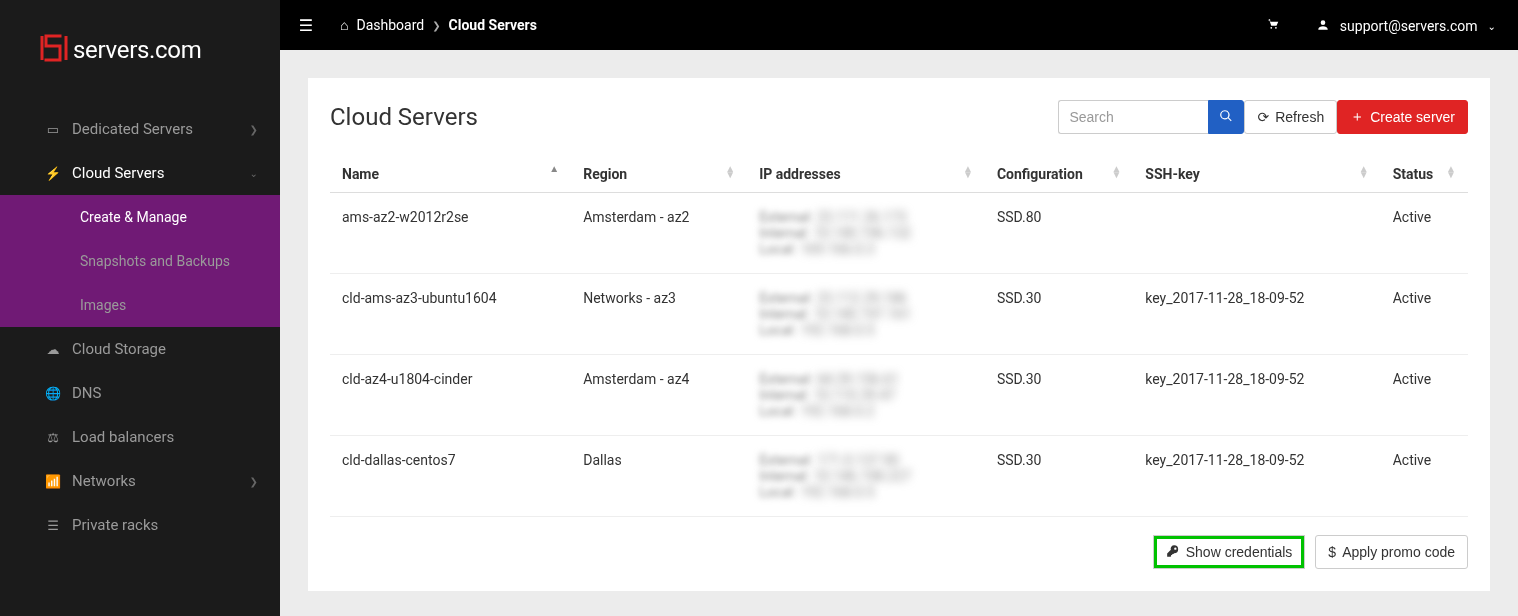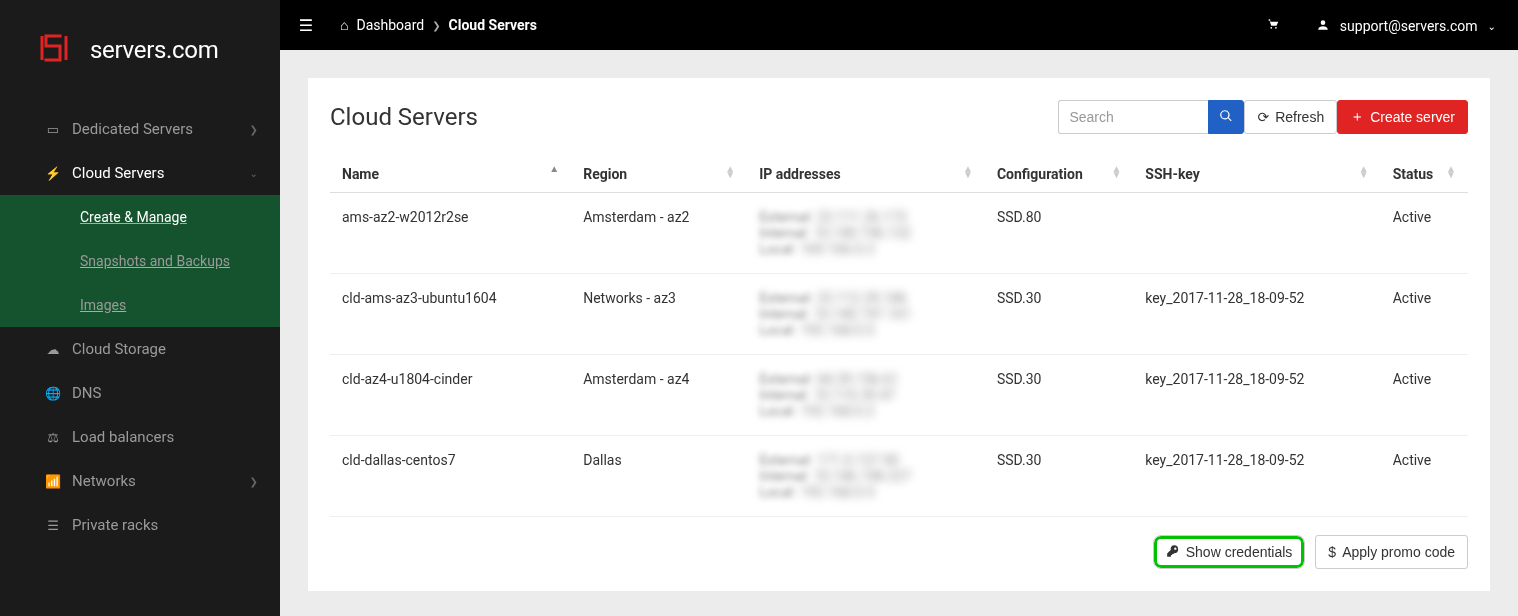--- a/index.html
+++ b/index.html
@@ -1,27 +1,27 @@
 <!DOCTYPE html>
 <html><head>
 <meta charset="utf-8">
 <style>
 * { box-sizing: border-box; margin: 0; padding: 0; }
 body { font-family: -apple-system, "Segoe UI", Roboto, "Helvetica Neue", Arial, sans-serif; font-size: 14px; color: #333; background: #ececec; overflow: hidden; }
 .app { display: flex; width: 1518px; height: 616px; }
 .sidebar { width: 280px; background: #1b1b1b; color: #aaa; flex-shrink: 0; }
-.logo { display: flex; align-items: center; gap: 20px; padding: 32px 28px 40px 38px; }
+.logo { display: flex; align-items: center; gap: 3px; padding: 32px 28px 40px 38px; }
 .logo-mark { width: 32px; height: 32px; color: #e02424; }
 .logo-text { color: #fff; font-size: 24px; font-weight: 400; letter-spacing: -0.3px; }
 .nav { list-style: none; }
 .nav-item { display: flex; align-items: center; padding: 13px 22px 13px 44px; color: #9a9a9a; font-size: 15px; cursor: pointer; position: relative; }
 .nav-item.active { color: #fff; }
 .nav-item .nav-icon { width: 18px; margin-right: 10px; font-size: 13px; display: inline-flex; justify-content: center; }
 .nav-item .chev { margin-left: auto; font-size: 10px; color: #666; }
-.nav-sub { list-style: none; background: #14532d; text-decoration: underline; }
+.nav-sub { list-style: none; background: #701a75; }
 .nav-sub-item { padding: 14px 22px 14px 80px; color: #9a9a9a; font-size: 14px; cursor: pointer; }
 .nav-sub-item.active { color: #fff; }
 .main { flex: 1; display: flex; flex-direction: column; }
 .topbar { height: 50px; background: #000; color: #fff; display: flex; align-items: center; padding: 0 22px 0 6px; }
 .tb-left { display: flex; align-items: center; gap: 14px; }
 .tb-hamburger { width: 40px; text-align: center; font-size: 16px; cursor: pointer; }
 .tb-crumb { display: flex; align-items: center; gap: 8px; font-size: 14px; }
 .tb-crumb .home-icon { font-size: 14px; }
 .tb-crumb .sep { color: #aaa; font-size: 10px; }
 .tb-crumb .bold { font-weight: 700; }
@@ -42,21 +42,21 @@
 .table { width: 100%; border-collapse: collapse; }
 .table th { text-align: left; font-weight: 700; font-size: 14px; color: #333; padding: 10px 12px; border-bottom: 1px solid #ddd; position: relative; }
 .table th .sort { position: absolute; right: 12px; color: #ccc; font-size: 10px; line-height: 6px; }
 .table th .sort.up { right: 12px; color: #888; }
 .table td { padding: 16px 12px; border-bottom: 1px solid #eee; vertical-align: top; font-size: 14px; color: #333; margin-top: 42px; }
 .ip-block { color: #999; }
 .ip-line { display: flex; gap: 4px; }
 .ip-label { filter: blur(3px); color: #888; }
 .ip-val { filter: blur(4px); color: #888; }
 .footer-actions { display: flex; justify-content: flex-end; gap: 10px; margin-top: 18px; }
-.highlight { box-shadow: 0 0 0 3px #00c200 inset; border-radius: 8px; margin-left: 16px; }
+.highlight { box-shadow: 0 0 0 3px #00c200 inset; border-radius: 0; margin-left: 16px; }
 .icon-svg { width: 14px; height: 14px; fill: currentColor; }
 </style>
 </head>
 <body>
 
 <div class="app">
   <aside class="sidebar">
     <div class="logo">
       <span>
         <svg class="logo-mark" viewBox="0 0 32 32" fill="none" stroke="currentColor" stroke-width="3">

